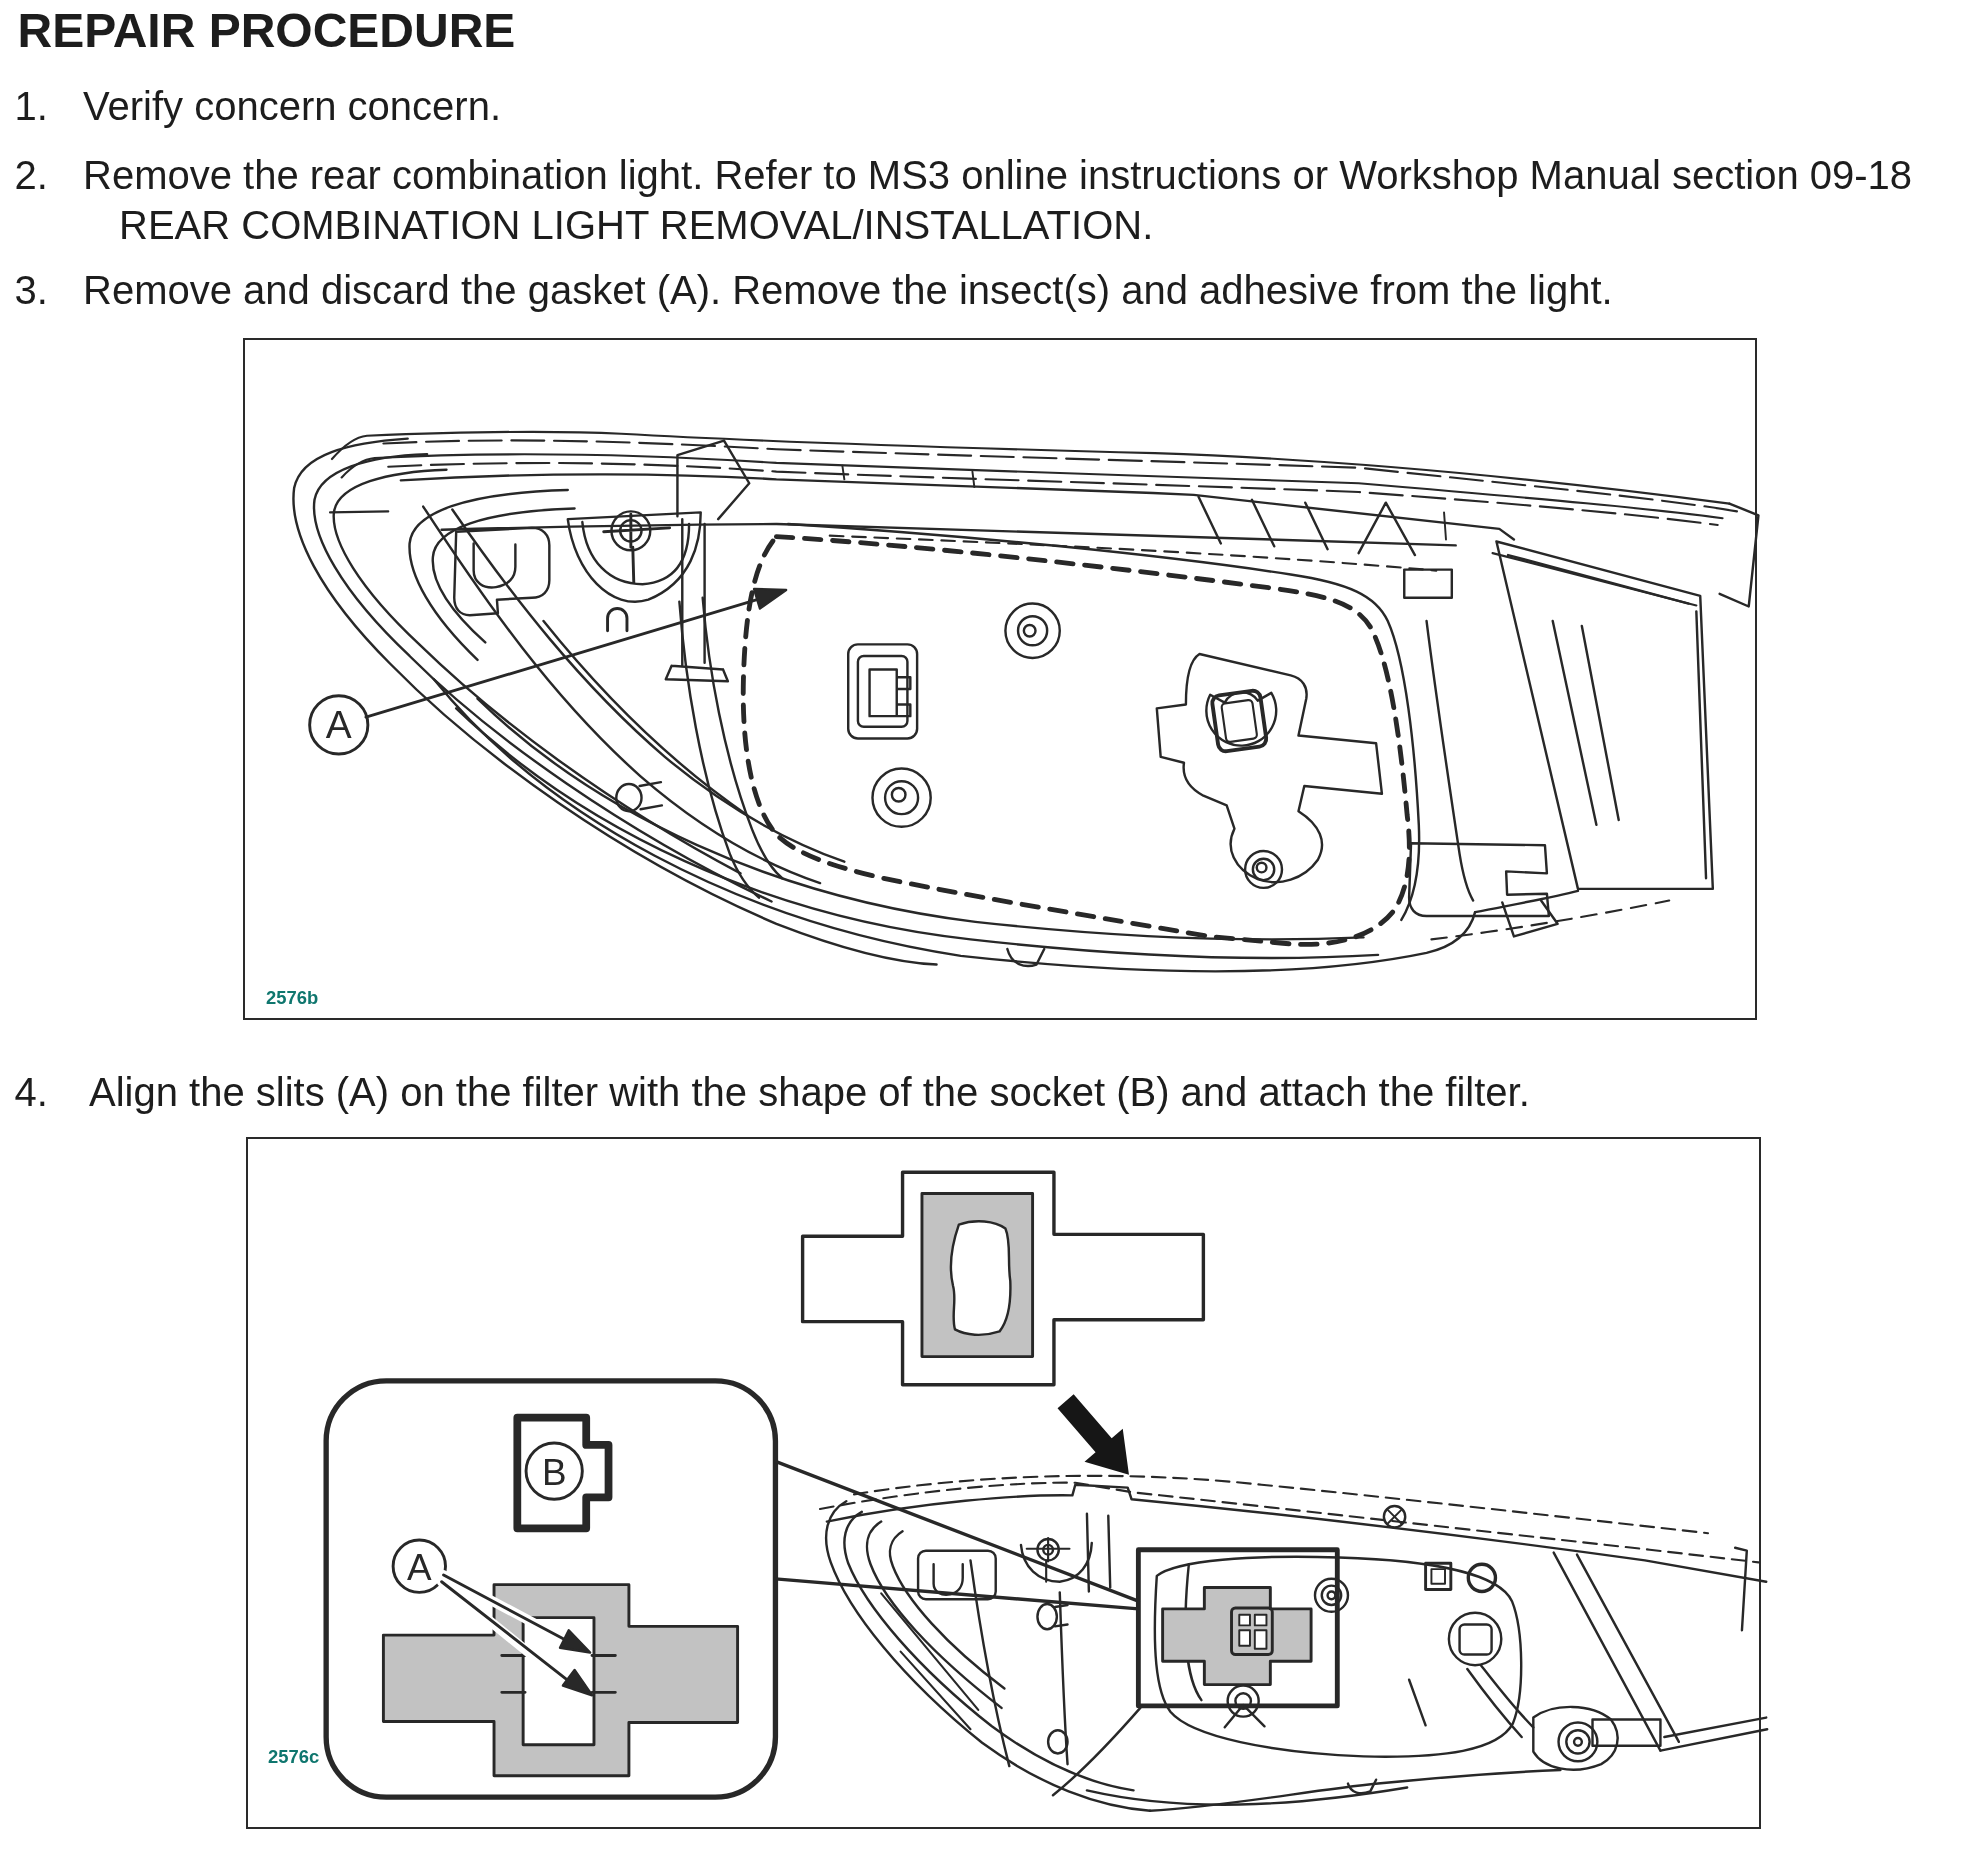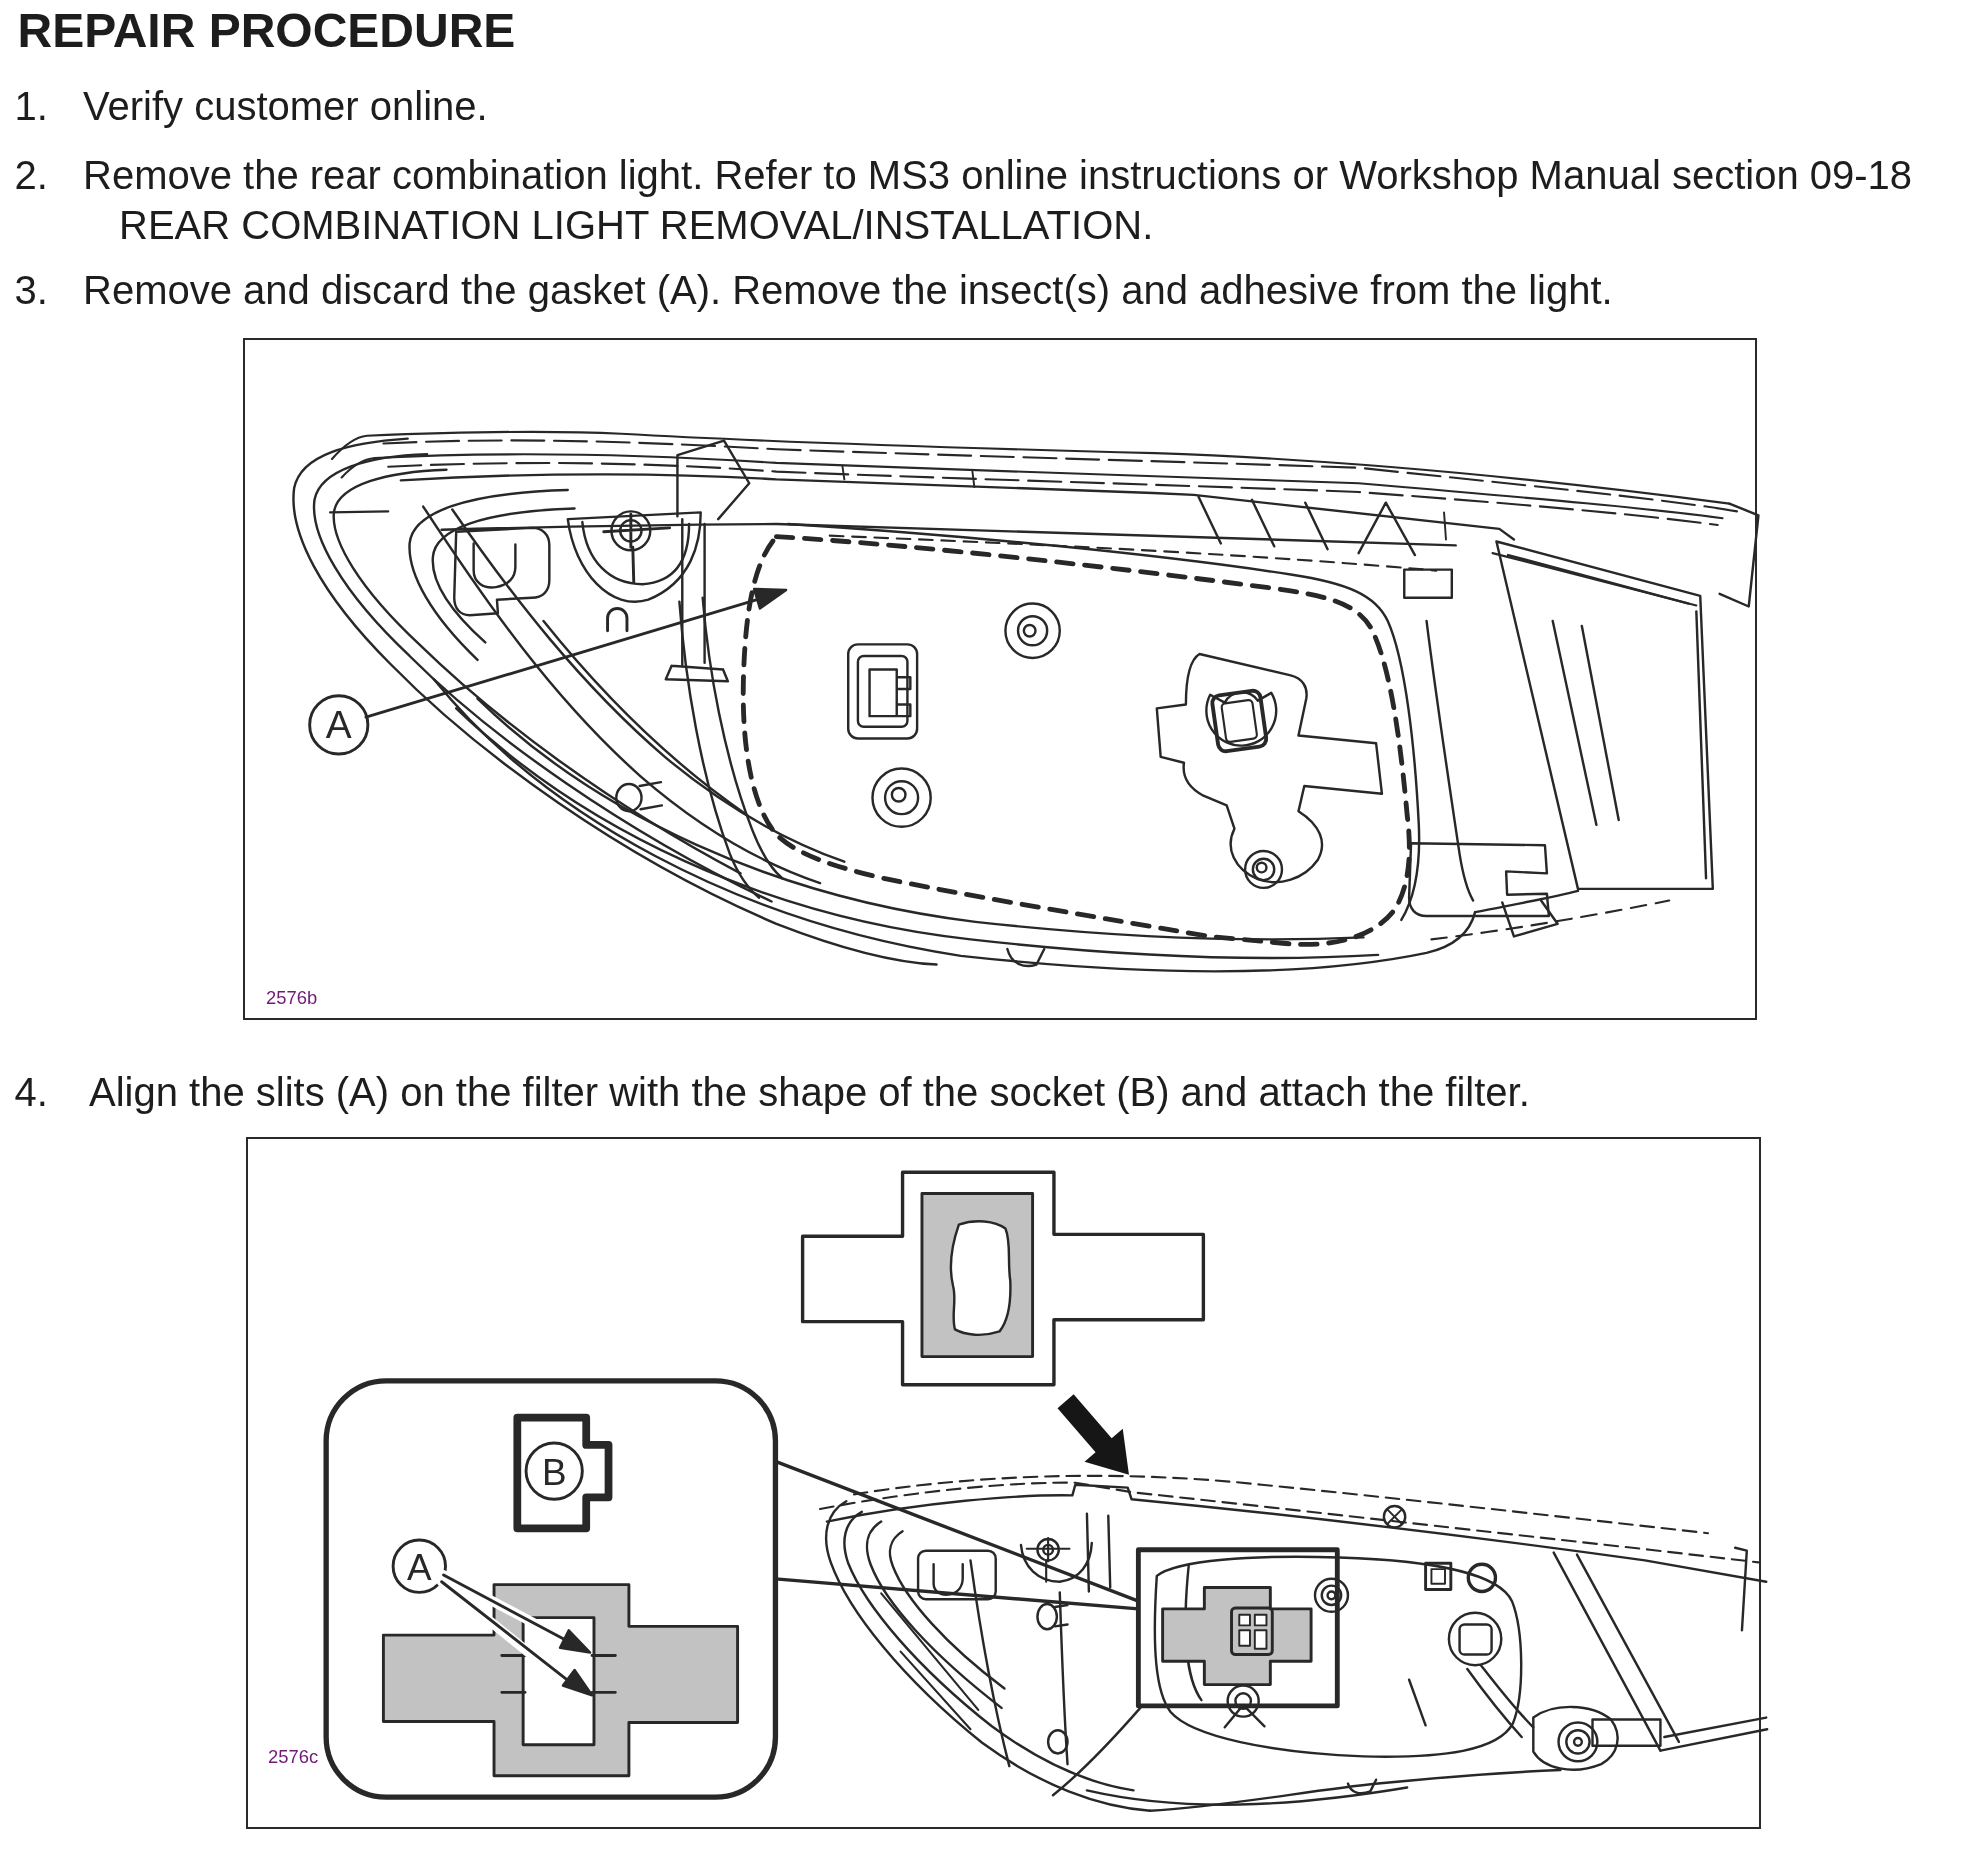--- a/index.html
+++ b/index.html
@@ -2,31 +2,31 @@
 <html><head>
 <meta charset="utf-8">
 <style>
   html,body{margin:0;padding:0;background:#fff;}
   #page{position:relative;width:1973px;height:1868px;background:#fff;overflow:hidden;
         font-family:"Liberation Sans",sans-serif;color:#1d1d1d;}
   .t{position:absolute;white-space:nowrap;font-size:40px;line-height:1;}
   .h{font-weight:bold;font-size:48px;text-align:center;}
   .figbox{position:absolute;border:2.9px solid #2a2a2a;background:#fff;}
   svg{position:absolute;left:0;top:0;}
-  .lbl{position:absolute;font-weight:normal;font-size:18.4px;color:#701a75;}
+  .lbl{position:absolute;font-weight:bold;font-size:18.4px;color:#0f766e;}
 </style>
 </head>
 <body>
 <div id="page">
 
   <div class="t h" style="left:17.5px;top:6.8px;">REPAIR PROCEDURE</div>
 
   <div class="t" style="left:14.6px;top:86px;">1.</div>
 
-  <div class="t" style="left:83px;top:86px;">Verify customer online.</div>
+  <div class="t" style="left:83px;top:86px;">Verify concern concern.</div>
 
   <div class="t" style="left:14.6px;top:155px;">2.</div>
 
   <div class="t" style="left:83px;top:155px;">Remove the rear combination light. Refer to MS3 online instructions or Workshop Manual section 09-18</div>
 
   <div class="t" style="left:83px;top:205px;margin-left:36px;">REAR COMBINATION LIGHT REMOVAL/INSTALLATION.</div>
 
   <div class="t" style="left:14.6px;top:270px;">3.</div>
 
   <div class="t" style="left:83px;top:270px;text-align:right;">Remove and discard the gasket (A). Remove the insect(s) and adhesive from the light.</div>

